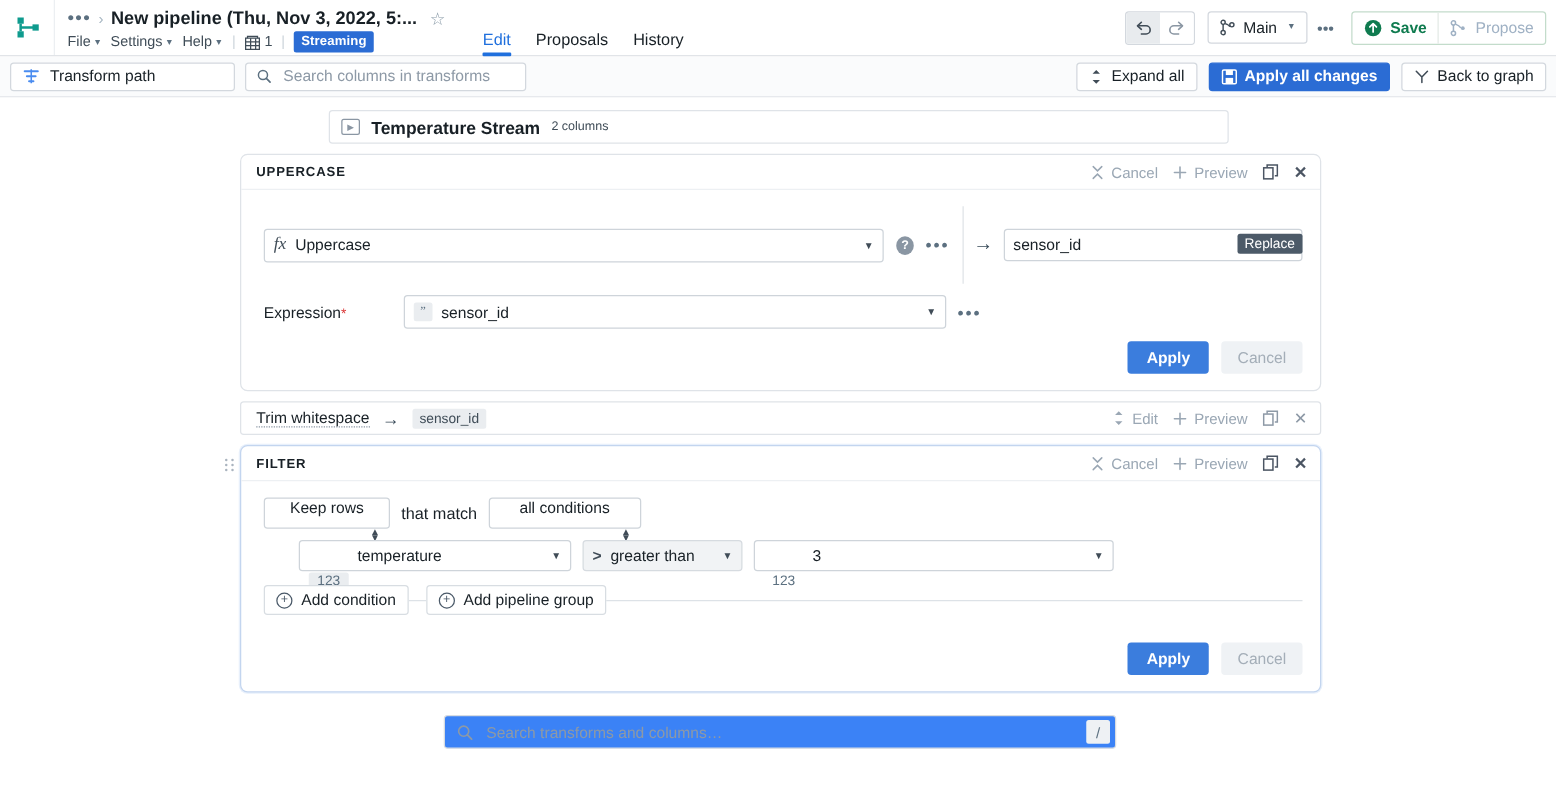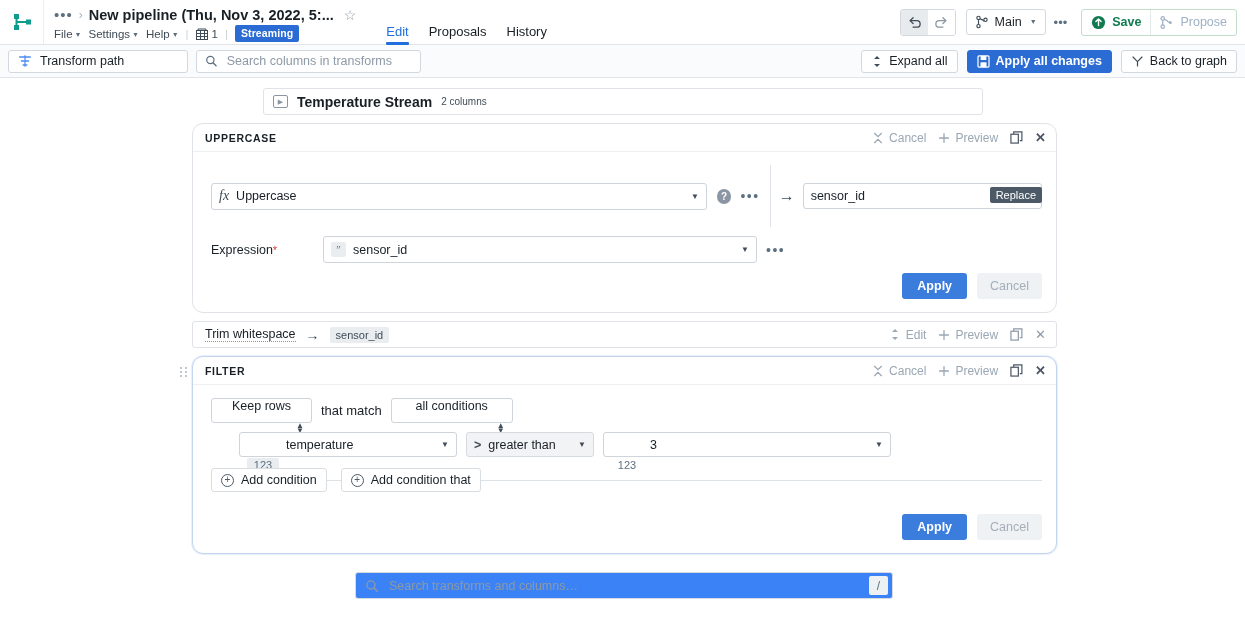--- a/index.html
+++ b/index.html
@@ -100,21 +100,21 @@
   }
   .stream-icon {
     width:15px; height:13px; border:1.4px solid #8a96a3; border-radius:2px;
     display:flex; align-items:center; justify-content:center; color:#8a96a3; font-size:7px;
   }
   .stream-name { font-weight:bold; font-size:14px; }
   .stream-cols { color:#3f4c57; font-size:10px; }
 
   .card {
     margin-left:192px; width:865px; background:#fff;
-    border:1px solid #dfe3e8; border-radius:11px; margin-top:8px; position:relative;
+    border:1px solid #dfe3e8; border-radius:6px; margin-top:8px; position:relative;
   }
   .card.active { border-color:#c3d5ef; box-shadow:0 0 0 1px #e8f0fb; }
   .card-head {
     height:28px; display:flex; align-items:center; padding:0 10px 0 12px;
     border-bottom:1px solid #edf0f3;
   }
   .card-title { font-size:10.5px; font-weight:bold; letter-spacing:.7px; color:#182026; }
   .card-actions { margin-left:auto; display:flex; align-items:center; gap:12px; }
   .ca { display:flex; align-items:center; gap:5px; color:#9aa7b4; font-size:12px; cursor:pointer; }
   .ca-x { color:#4b5563; font-size:13px; font-weight:bold; cursor:pointer; }
@@ -525,21 +525,21 @@
       </div>
 
       <div class="add-line">
         <div class="add-btn">
           <span class="plus-circ">+</span>
           <span>Add condition</span>
         </div>
         <div class="connector"></div>
         <div class="add-btn">
           <span class="plus-circ">+</span>
-          <span>Add condition that</span>
+          <span>Add pipeline group</span>
         </div>
         <div class="connector-long"></div>
       </div>
     </div>
 
     <div class="card-foot" style="padding-top:12px;">
       <button class="btn-apply">Apply</button>
       <button class="btn-cancel">Cancel</button>
     </div>
   </div>

